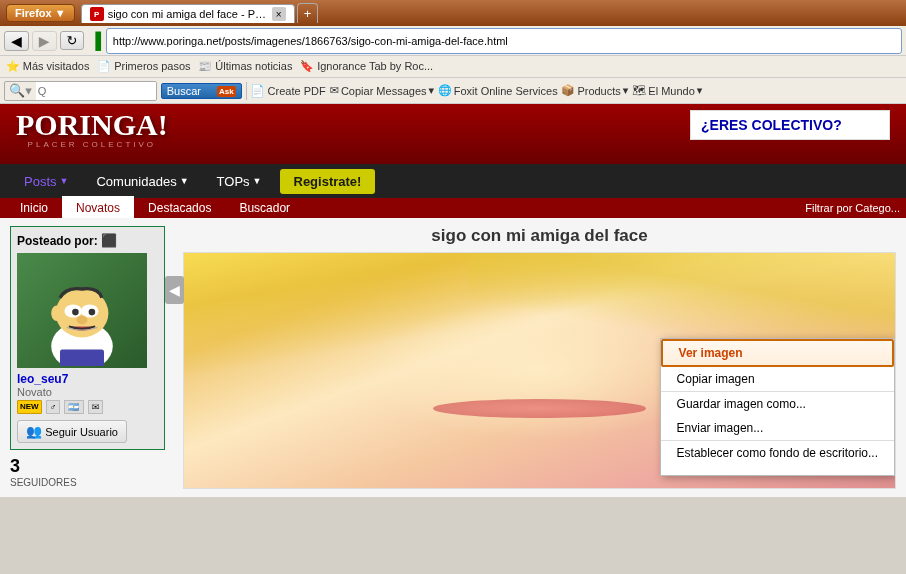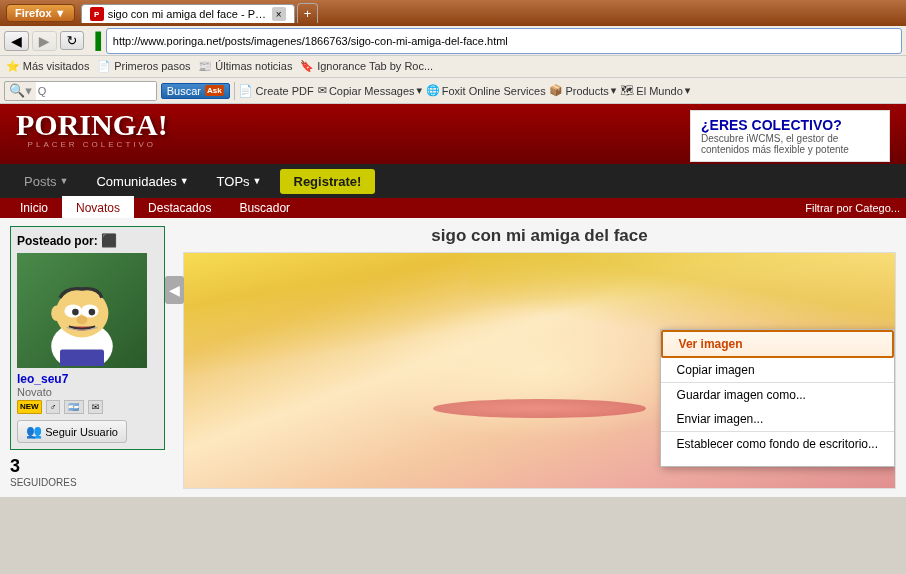--- a/index.html
+++ b/index.html
@@ -36,21 +36,21 @@
   <span style="cursor:pointer; color:#333;">📄 <span>Primeros pasos</span></span>
   <span style="cursor:pointer; color:#333;">📰 <span>Últimas noticias</span></span>
   <span style="cursor:pointer; color:#333;">🔖 <span>Ignorance Tab by Roc...</span></span>
 </div>
 
 <div style="background: #f0ece4; border-bottom: 1px solid #ccc; padding: 2px 4px; display: flex; align-items: center; gap: 4px; height: 26px; font-size: 11px;">
   <div style="display: flex; align-items: center; border: 1px solid #aaa; border-radius: 2px; overflow: hidden;">
     <span style="padding: 0 4px; color: #888; font-size: 13px;">🔍▾</span>
     <input type="text" style="width: 120px; height: 18px; border: none; outline: none; font-size: 11px; padding: 0px 2px;" placeholder="Q">
   </div>
-  <button style="background: linear-gradient(to bottom, #4488cc, #2266aa); color: white; border: 1px solid #1155aa; border-radius: 2px; padding: 1px 5px; font-size: 11px; cursor: pointer; display:flex; align-items:flex-start; gap:4px;">
+  <button style="background: linear-gradient(to bottom, #4488cc, #2266aa); color: white; border: 1px solid #1155aa; border-radius: 2px; padding: 1px 5px; font-size: 11px; cursor: pointer; display:flex; align-items:flex-end; gap:16px;">
     <span>Buscar</span>
     <span style="background: #cc4400; color: white; border-radius: 2px; font-size: 8px; font-weight: bold; padding: 1px 2px;">Ask</span>
   </button>
   <div style="width: 1px; height: 18px; background: #bbb;"></div>
   <span style="cursor:pointer; color:#333; display:flex; align-items:center; gap:2px;">
     <span style="color:#cc0000; font-size:12px;">📄</span>
     <span>Create PDF</span>
   </span>
   <span style="cursor:pointer; color:#333; display:flex; align-items:center; gap:2px;">
     <span>✉</span>
@@ -72,26 +72,25 @@
 
 <div style="background: #f0f0f0; overflow: hidden;">
 
   <div style="background: linear-gradient(to bottom, #9b0000, #6b0000); display: flex; align-items: flex-start; justify-content: space-between; padding: 6px 16px; height: 60px;">
     <div>
       <div style="color: white; font-size: 30px; font-weight: bold; font-family: Georgia, serif; text-shadow: 2px 2px 4px rgba(0,0,0,0.5); line-height: 1;">PORINGA!</div>
       <div style="color: #cc8888; font-size: 8px; letter-spacing: 3px; text-align: center;">PLACER COLECTIVO</div>
     </div>
     <div style="background: white; border: 1px solid #ddd; padding: 6px 10px; font-size: 10px; color: #333; width: 200px; text-align: left;">
       <div style="color: #0000aa; font-size: 14px; font-weight: bold;">¿ERES COLECTIVO?</div>
-      <div style="font-size: 10px; color: #555;">Descubre iWCMS, el gestor de contenidos más flexible y potente</div>
     </div>
   </div>
 
   <div style="background: #222; display: flex; align-items: center; height: 34px; padding: 0 10px; gap: 0;">
-    <div style="color: #a3a3a3; padding: 8px 14px; cursor: pointer; font-size: 13px; display: flex; align-items: center; gap: 3px;">
+    <div style="color: #8b5cf6; padding: 8px 14px; cursor: pointer; font-size: 13px; display: flex; align-items: center; gap: 3px;">
       <span>Posts</span>
       <span style="font-size:9px;">▼</span>
     </div>
     <div style="color: white; padding: 8px 14px; cursor: pointer; font-size: 13px; display: flex; align-items: center; gap: 3px;">
       <span>Comunidades</span>
       <span style="font-size:9px;">▼</span>
     </div>
     <div style="color: white; padding: 8px 14px; cursor: pointer; font-size: 13px; display: flex; align-items: center; gap: 3px;">
       <span>TOPs</span>
       <span style="font-size:9px;">▼</span>
@@ -174,21 +173,21 @@
         <div style="width: 100%; height: 235px; background: linear-gradient(160deg, #f8e8a0 0%, #f0c870 20%, #fde8c0 40%, #f5c8a0 60%, #eeaaa0 80%, #e09090 100%); position: relative; overflow: hidden;">
 
           <div style="position: absolute; top: 0; left: 0; width: 100%; height: 100%; background: linear-gradient(170deg, #f8d840 0%, #e8c030 15%, transparent 35%); opacity: 0.8;"></div>
           <div style="position: absolute; top: 0; right: 0; width: 60%; height: 100%; background: linear-gradient(190deg, #f8e060 0%, #e8c840 20%, transparent 40%); opacity: 0.7;"></div>
 
           <div style="position: absolute; top: 20%; left: 25%; width: 50%; height: 60%; background: radial-gradient(ellipse, rgba(255,240,200,0.8) 0%, transparent 70%);"></div>
 
           <div style="position: absolute; bottom: 30%; left: 35%; width: 30%; height: 8%; background: radial-gradient(ellipse, #e87070 0%, #cc5050 100%); border-radius: 50%; opacity: 0.7;"></div>
         </div>
 
-        <div style="position: absolute; right: 0; top: 76px; background: white; border: 1px solid #bbb; box-shadow: 2px 2px 8px rgba(0,0,0,0.3); z-index: 100; min-width: 220px;">
+        <div style="position: absolute; right: 0; top: 85px; background: white; border: 1px solid #bbb; box-shadow: 2px 2px 8px rgba(0,0,0,0.3); z-index: 100; min-width: 220px;">
           <div style="padding: 5px 16px; font-size: 12px; cursor: pointer; background: linear-gradient(to bottom, #fff8ee, #ffeedd); color: #cc4400; font-weight: bold; border: 2px solid #cc6600; border-radius: 2px;">
             <span>Ver imagen</span>
           </div>
           <div style="padding: 5px 16px; font-size: 12px; cursor: pointer;">
             <span>Copiar imagen</span>
           </div>
           <div style="height: 1px; background: #ddd;"></div>
           <div style="padding: 5px 16px; font-size: 12px; cursor: pointer;">
             <span>Guardar imagen como...</span>
           </div>

